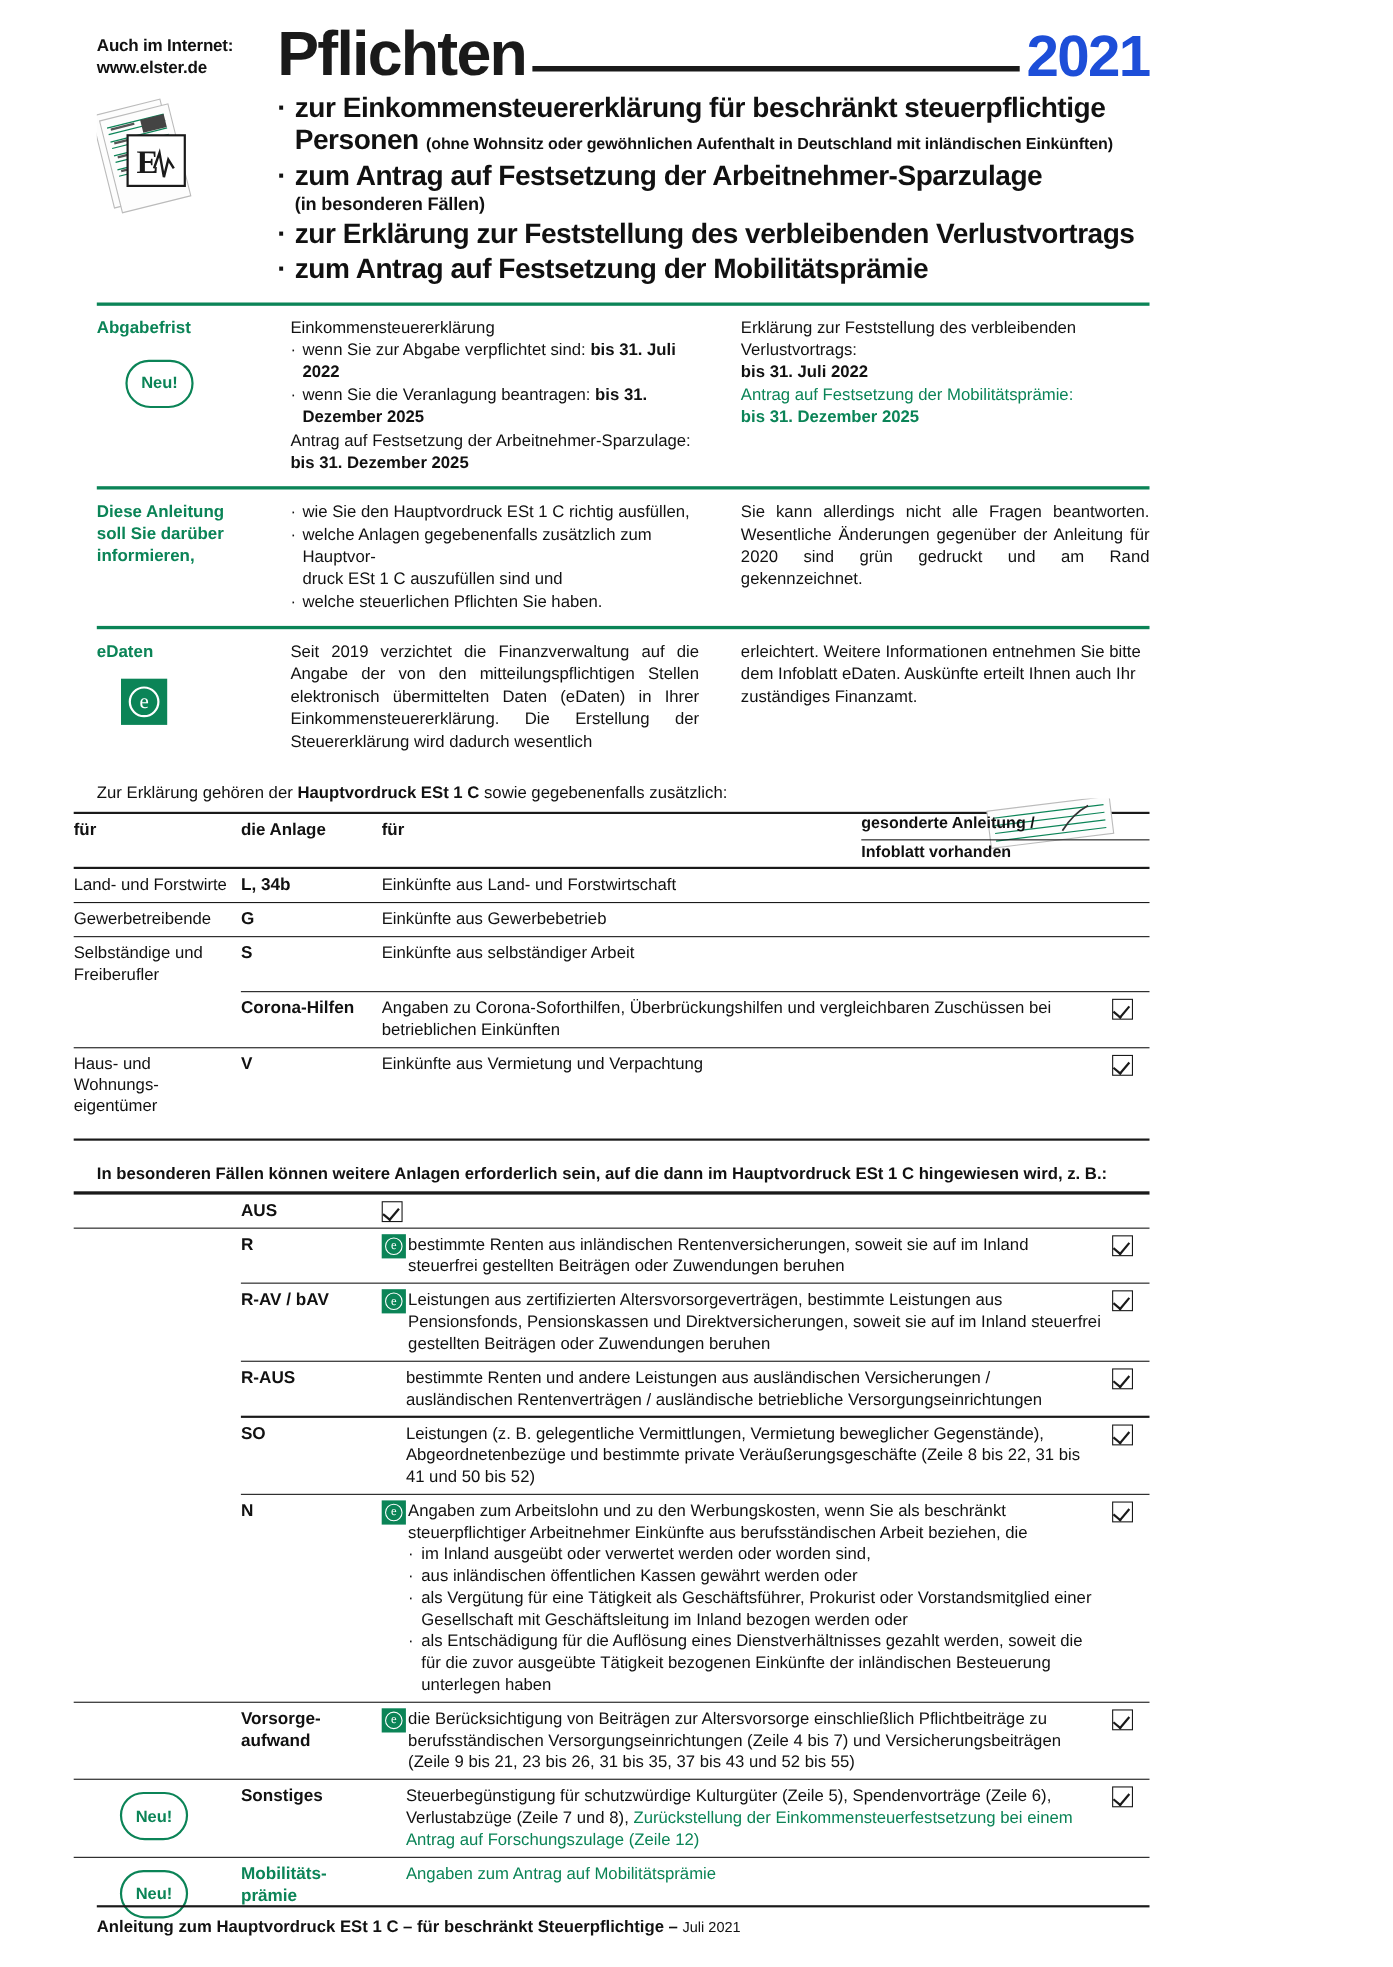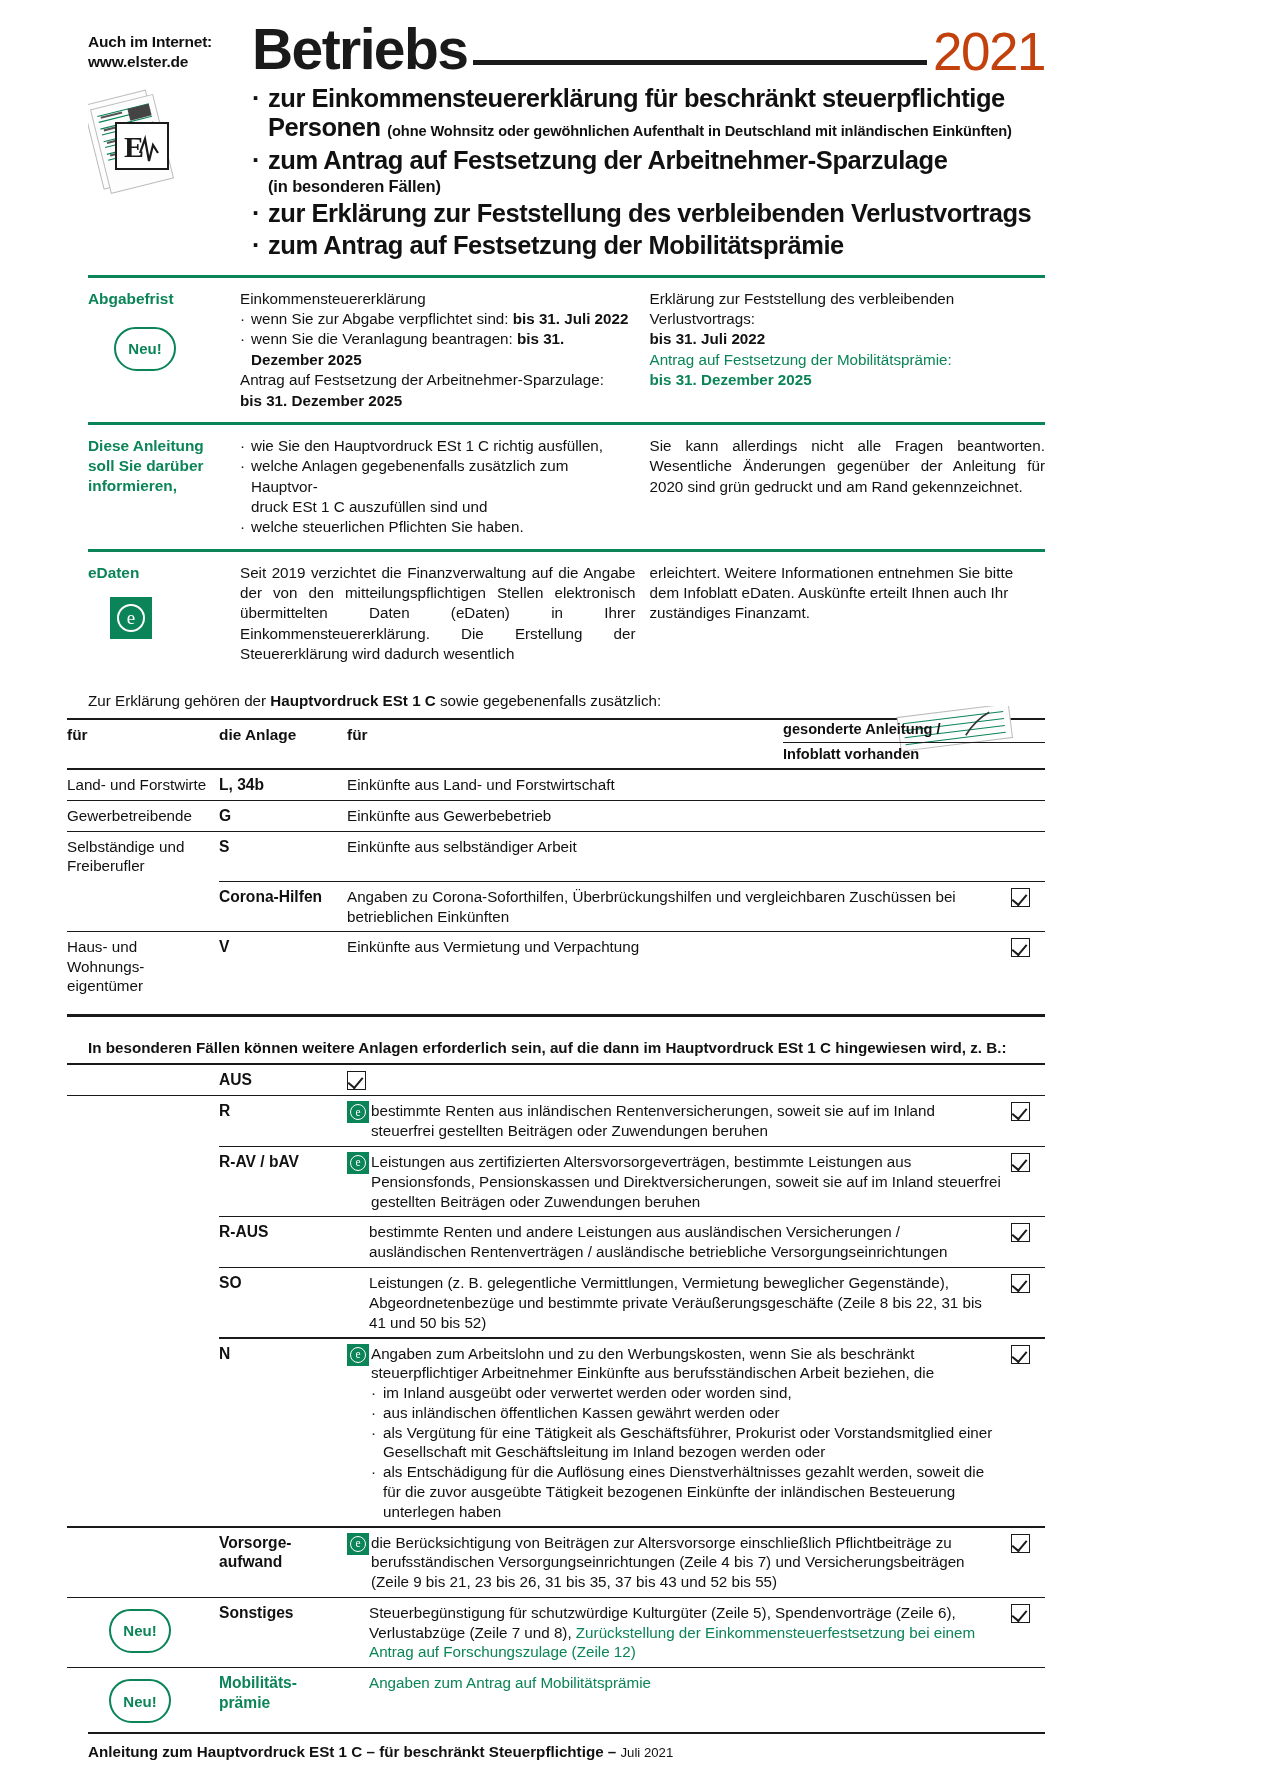--- a/index.html
+++ b/index.html
@@ -57,24 +57,24 @@
     color: #1a1a1a;
   }
   .title-rule {
     flex: 1 1 auto;
     height: 5px;
     background: #1a1a1a;
     margin: 0 6px 13px 6px;
   }
   .title-year {
     font-size: 53px;
-    font-weight: normal;
+    font-weight: bold;
     letter-spacing: -1.5px;
     line-height: 1;
-    color: #c2410c;
+    color: #1d4ed8;
   }
   .bullets { margin-top: 6px; }
   .bl {
     display: flex;
     font-size: 25.5px;
     font-weight: bold;
     line-height: 1.16;
     letter-spacing: -0.45px;
     margin-top: 3px;
   }
@@ -112,20 +112,21 @@
     flex: 0 0 152px;
     color: #0b8457;
     font-weight: bold;
     font-size: 15.4px;
     line-height: 1.3;
     position: relative;
   }
   .sect .col {
     flex: 1 1 0;
     padding-right: 14px;
+    margin-left: 24px;
   }
   .sect .col.c2 { padding-right: 0; }
   .b { font-weight: bold; }
   .g { color: #0b8457; }
   .gb { color: #0b8457; font-weight: bold; }
   .li { display: flex; }
   .li .d { width: 11px; flex: 0 0 11px; }
   .just { text-align: justify; }
 
   
@@ -274,21 +275,21 @@
             <rect x="28" y="36" width="52" height="46" fill="#ffffff" stroke="#1a1a1a" stroke-width="2"></rect>
             <text x="36" y="70" font-family="Liberation Serif, serif" font-size="30" font-weight="bold" fill="#1a1a1a">E</text>
             <path d="M52 66 L57 52 L61 74 L65 58 L70 66" fill="none" stroke="#1a1a1a" stroke-width="2.2"></path>
           </g>
         </svg>
       </div>
     </div>
 
     <div class="hdr-right">
       <div class="title-row">
-        <div class="title-main">Betriebs</div>
+        <div class="title-main">Pflichten</div>
         <div class="title-rule"></div>
         <div class="title-year">2021</div>
       </div>
 
       <div class="bullets">
         <div class="bl">
           <span class="dot">·</span>
           <span class="txt">
             <span>zur Einkommensteuererklärung für beschränkt steuerpflichtige</span><br>
             <span>Personen</span>

